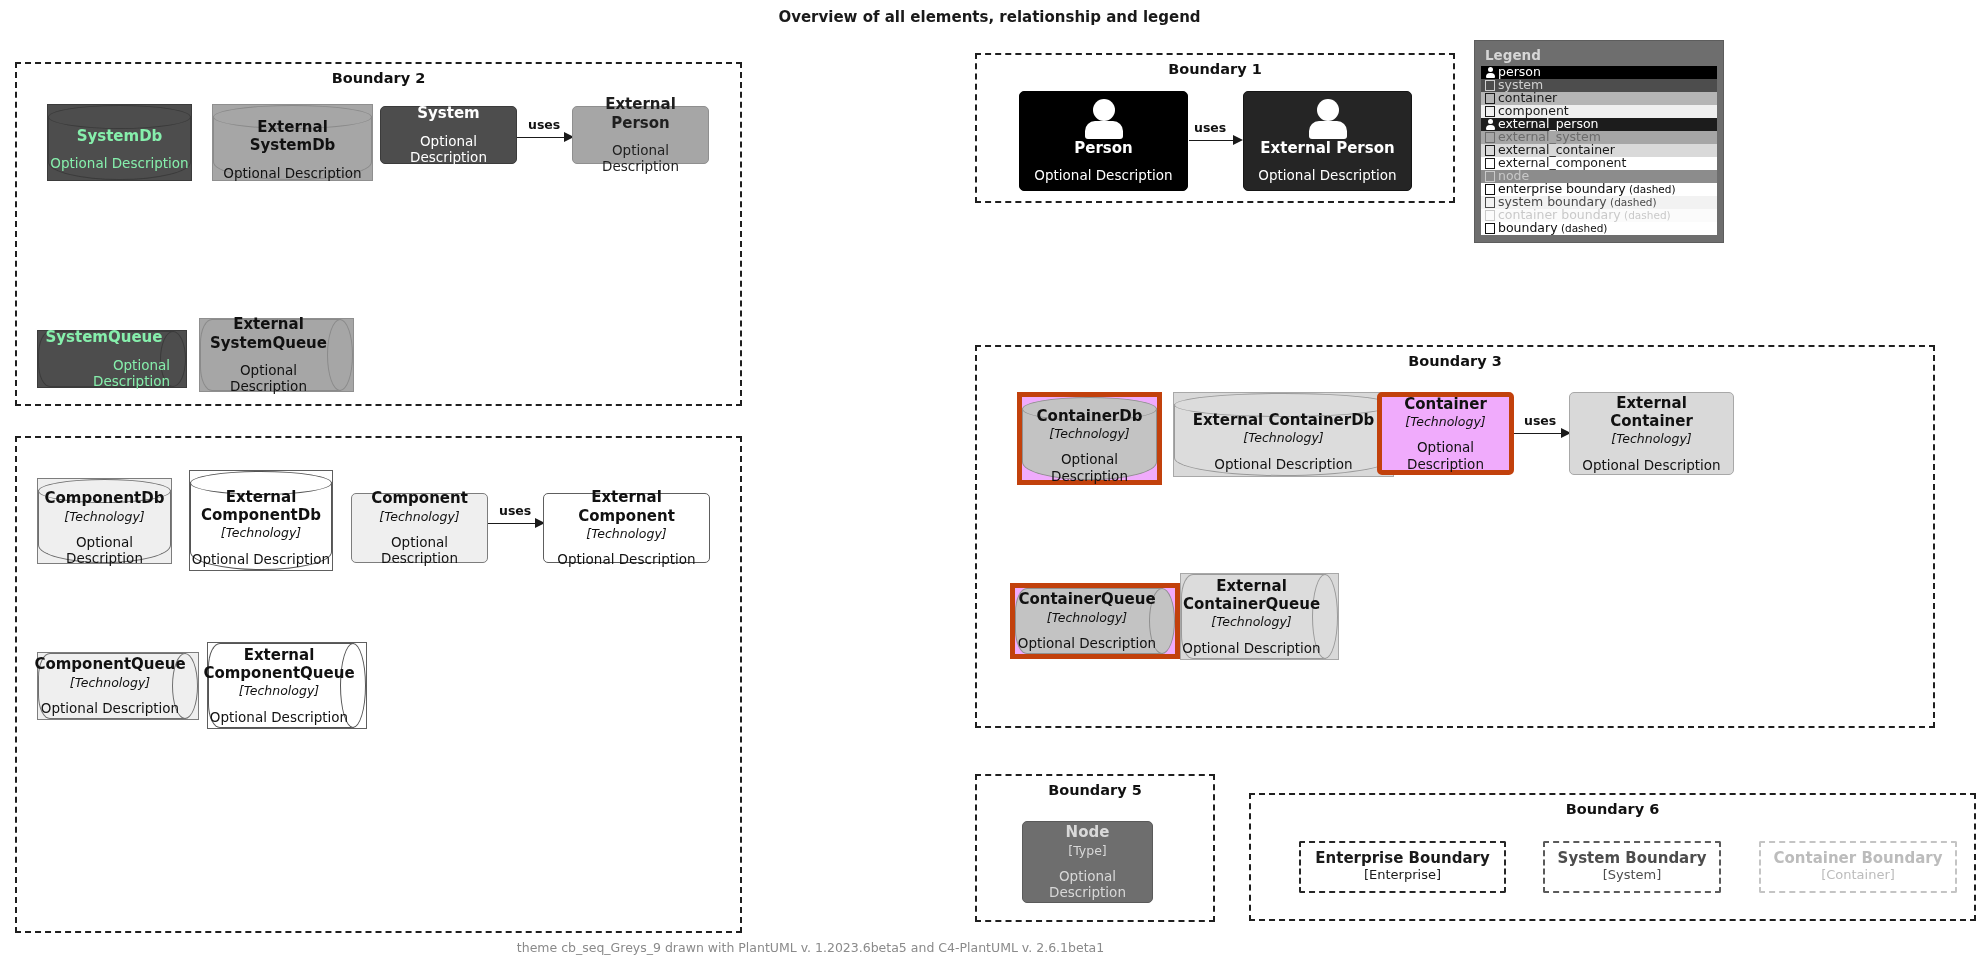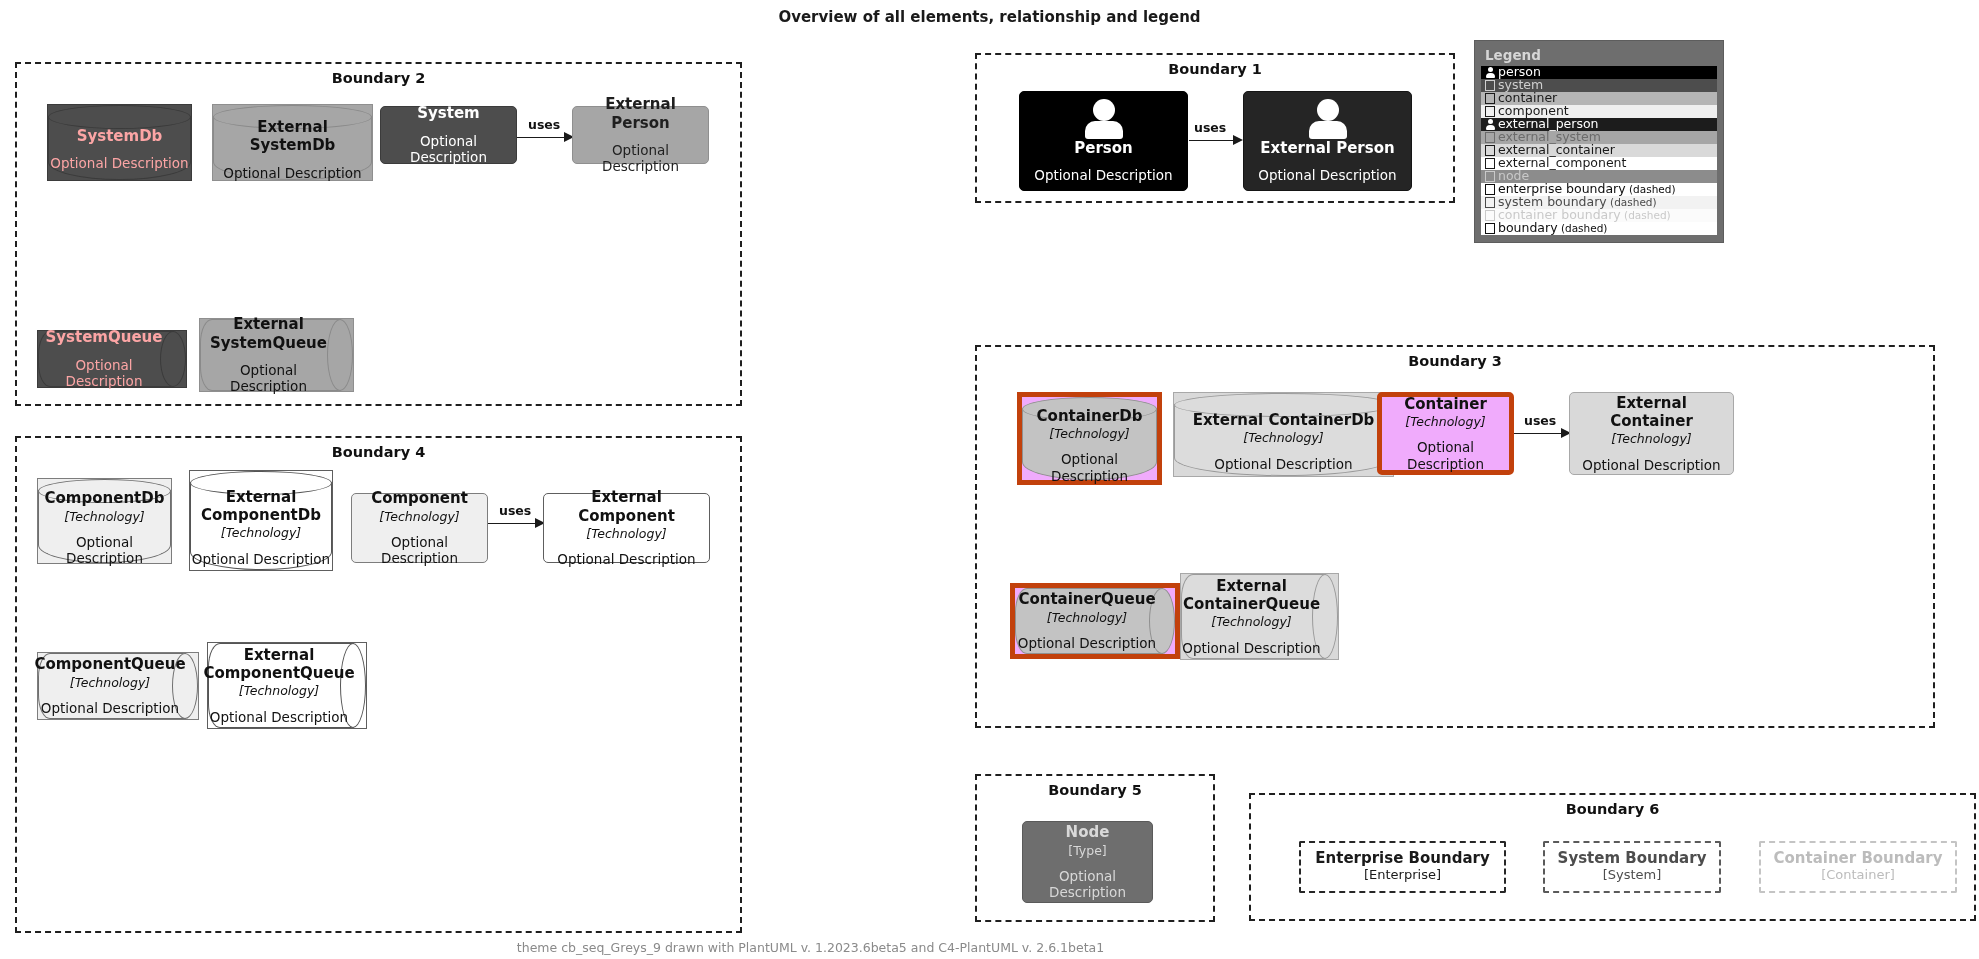--- a/index.html
+++ b/index.html
@@ -135,21 +135,21 @@
   .q.c-system .q-body, .q.c-system .q-cap { background:#4d4d4d; border-color:#3b3b3b; }
   .q.c-extsystem .q-body, .q.c-extsystem .q-cap { background:#a6a6a6; border-color:#8a8a8a; }
   .q.c-container .q-body, .q.c-container .q-cap { background:#c3c3c3; border-color:#909090; }
   .q.c-extcontainer .q-body, .q.c-extcontainer .q-cap { background:#dcdcdc; border-color:#9a9a9a; }
   .q.c-component .q-body, .q.c-component .q-cap { background:#efefef; border-color:#6f6f6f; }
   .q.c-extcomponent .q-body, .q.c-extcomponent .q-cap { background:#ffffff; border-color:#555555; }
 
   .sh-n { font-weight:bold; font-size:15px; }
   .sh-t { font-size:12.5px; font-style:italic; margin-top:1px; }
   .sh-d { font-size:13.5px; margin-top:10px; }
-  .txt-light .sh-n, .txt-light .sh-t, .txt-light .sh-d { color:#fca5a5; }
+  .txt-light .sh-n, .txt-light .sh-t, .txt-light .sh-d { color:#86efac;text-align:right; }
   .txt-dark  .sh-n, .txt-dark  .sh-t, .txt-dark  .sh-d { color:#111111; }
 
   
   .rel-line { height: 0; border-top: 1.5px solid #1a1a1a; }
   .rel-head {
     width: 0; height: 0;
     border-top: 5px solid transparent;
     border-bottom: 5px solid transparent;
     border-left: 10px solid #1a1a1a;
   }
@@ -255,21 +255,20 @@
     <div class="q-cap"></div>
     <div class="q-text">
       <div class="sh-n" style="white-space:pre-line">External
 SystemQueue</div>
       <div class="sh-d">Optional Description</div>
     </div>
   </div>
 </div>
 
 <div class="abs boundary" style="left:15px; top:436px; width:727px; height:497px;">
-  <div class="b-label">Boundary 4</div>
 
   <div class="db c-component txt-dark" style="left:20px; top:40px; width:133px; height:84px;">
     <div class="db-body"></div>
     <div class="db-top"></div>
     <div class="db-text">
       <div class="sh-n">ComponentDb</div>
       <div class="sh-t">[Technology]</div>
       <div class="sh-d">Optional Description</div>
     </div>
   </div>

